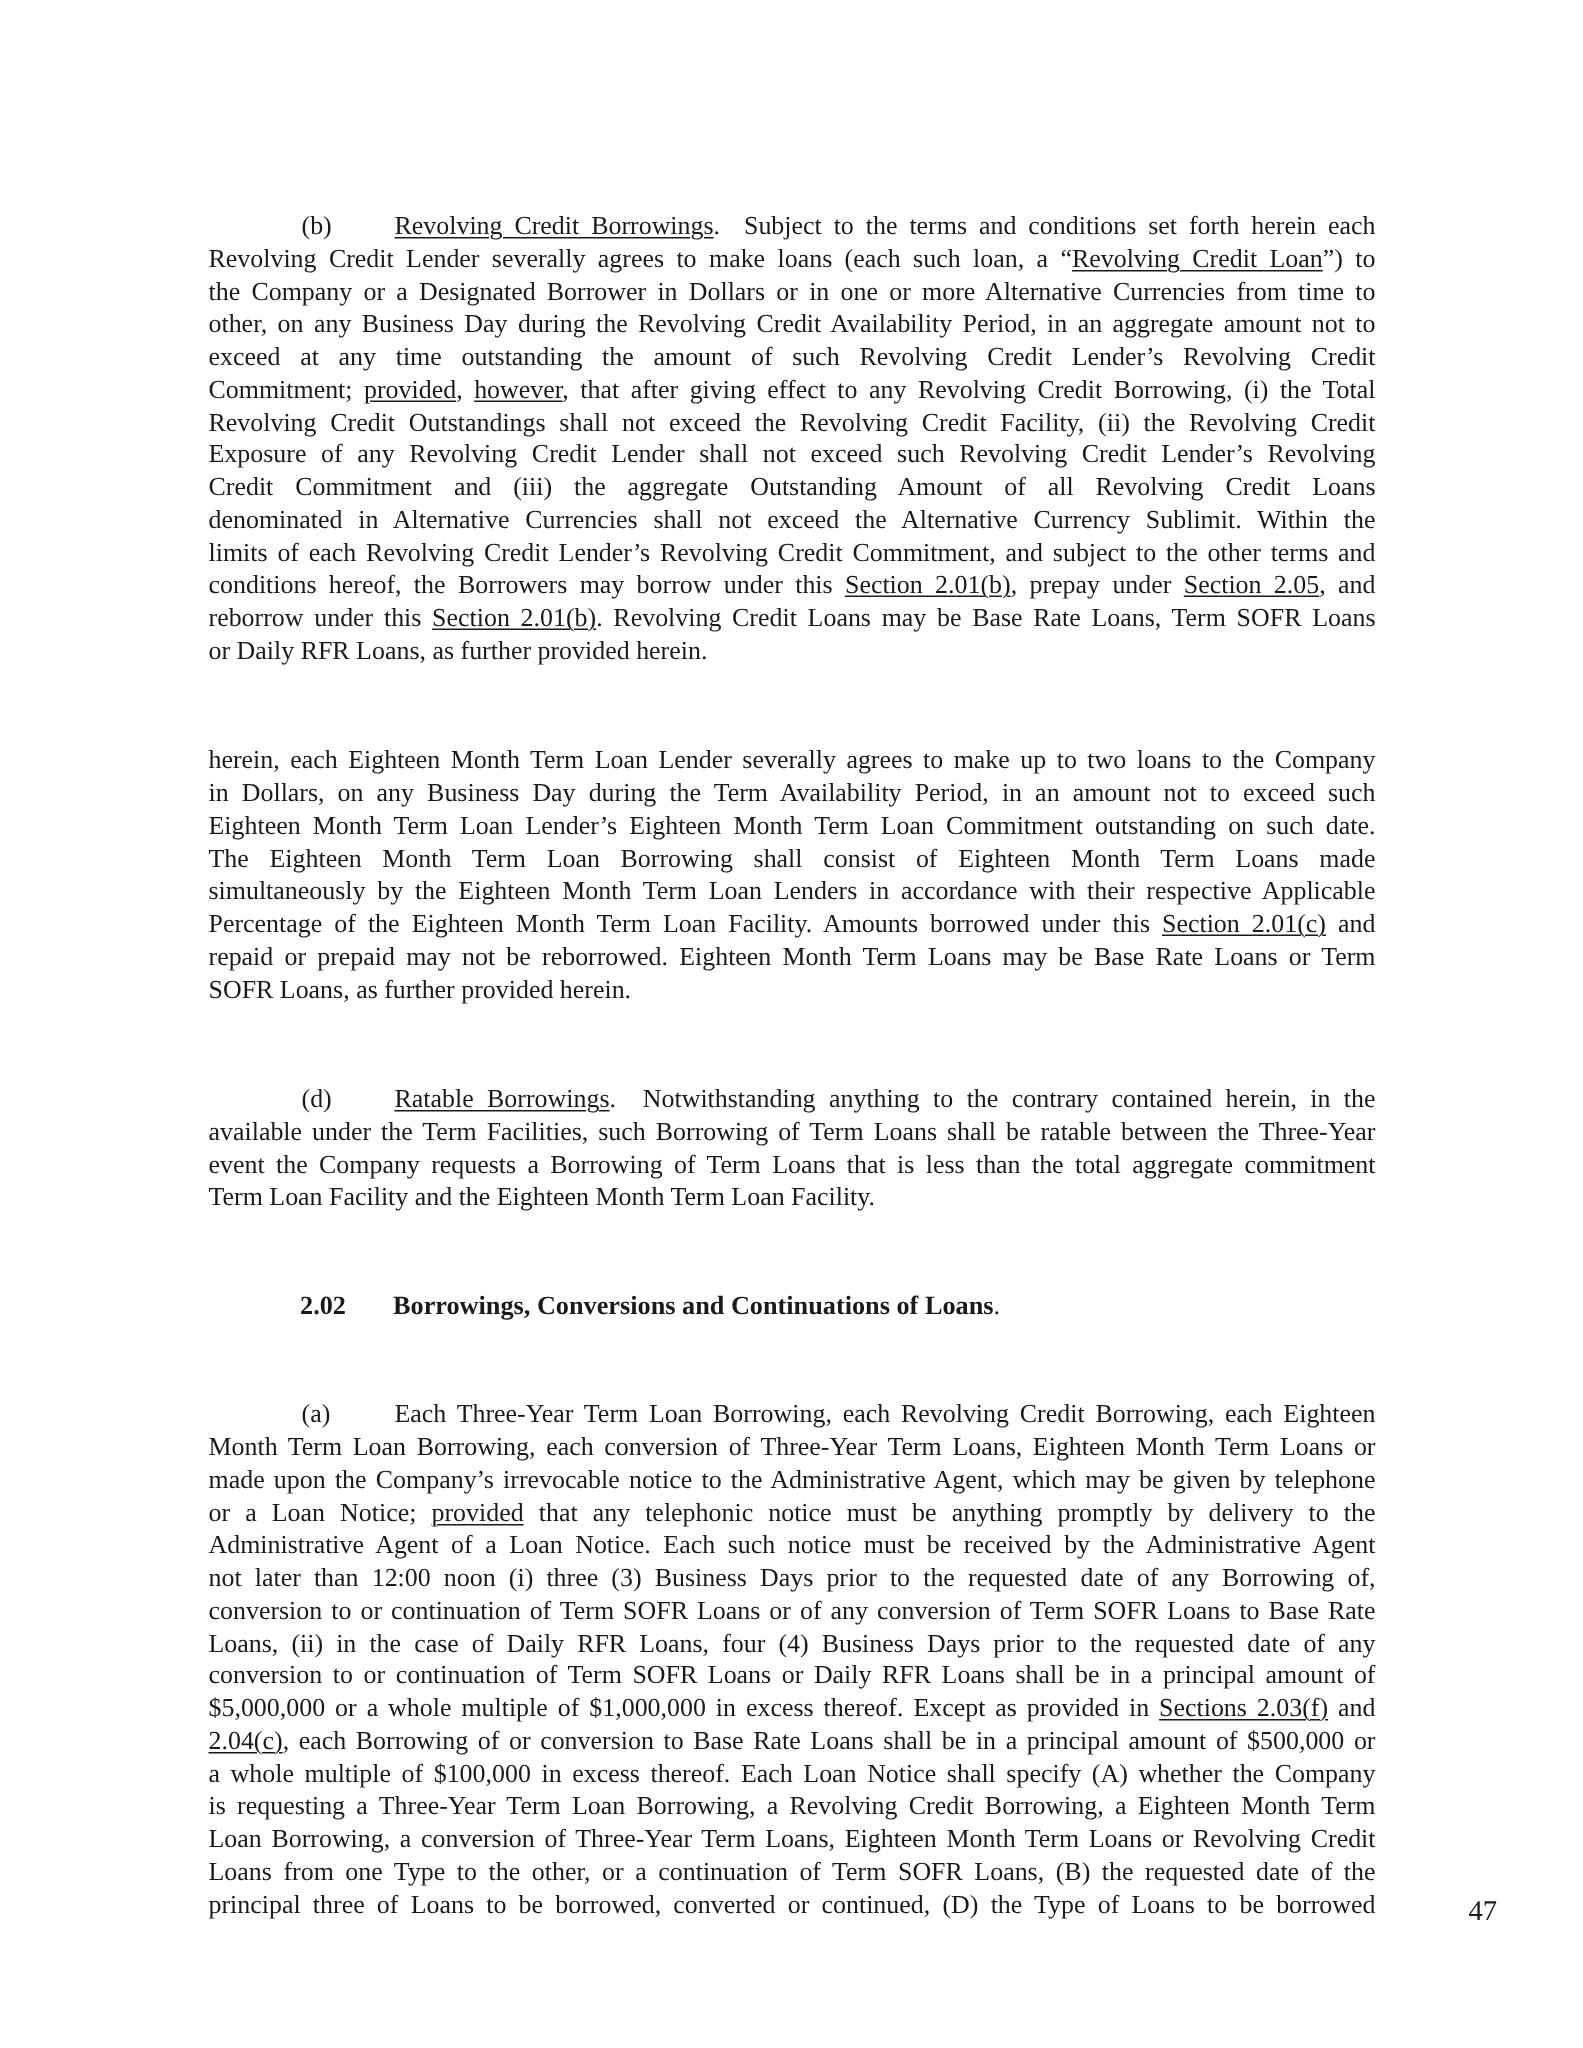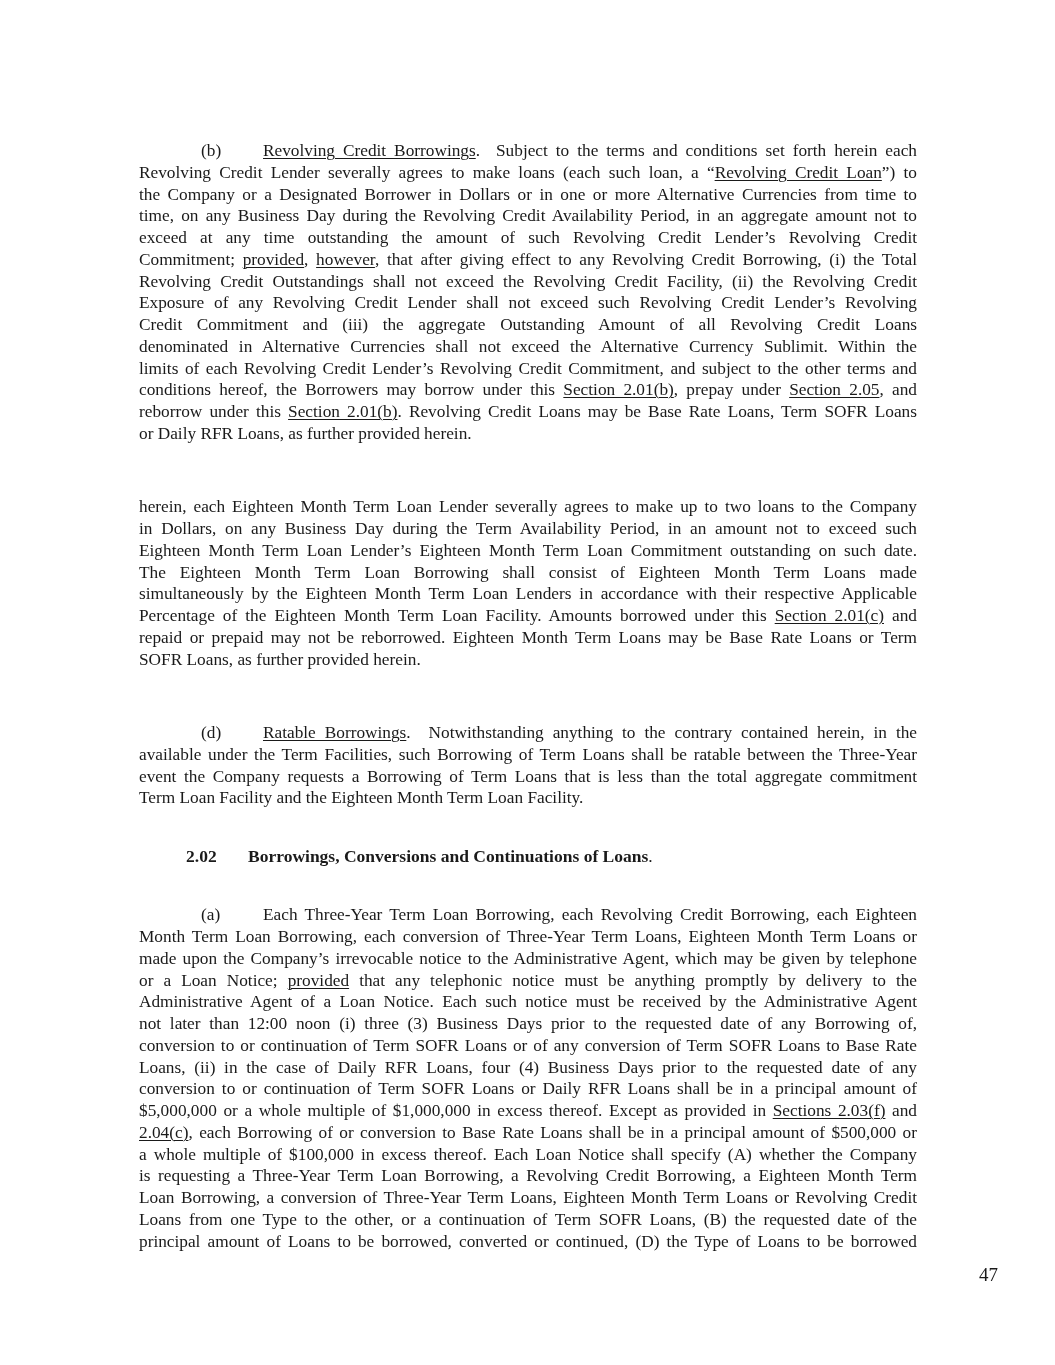--- a/index.html
+++ b/index.html
@@ -51,21 +51,21 @@
       text-underline-offset: 2px;
       text-decoration-thickness: 1px;
     }
     .gap {
       height: 21.75px;
     }
     .heading {
       font-size: 17.5px;
       line-height: 21.75px;
       font-weight: bold;
-      margin: 0;
+      margin: 14px;
       white-space: nowrap;
     }
     .heading .num {
       display: inline-block;
       width: 62px;
     }
     .heading .period {
       font-weight: normal;
     }
     .pagenum {
@@ -82,21 +82,21 @@
   </style>
 </head>
 <body>
 
 <div class="page">
 
   <div class="para">
     <div class="line"><span class="indent"></span><span class="label">(b)</span><span class="u">Revolving Credit Borrowings</span><span>.&nbsp; </span><span>Subject to the terms and conditions set forth herein each</span></div>
     <div class="line"><span>Revolving Credit Lender severally agrees to make loans (each such loan, a “</span><span class="u">Revolving Credit Loan</span><span>”) to</span></div>
     <div class="line">the Company or a Designated Borrower in Dollars or in one or more Alternative Currencies from time to</div>
-    <div class="line">time, on any Business Day during the Revolving Credit Availability Period, in an aggregate amount not to</div>
+    <div class="line">other, on any Business Day during the Revolving Credit Availability Period, in an aggregate amount not to</div>
     <div class="line">exceed at any time outstanding the amount of such Revolving Credit Lender’s Revolving Credit</div>
     <div class="line"><span>Commitment; </span><span class="u">provided</span><span>, </span><span class="u">however</span><span>, that after giving effect to any Revolving Credit Borrowing, (i) the Total</span></div>
     <div class="line">Revolving Credit Outstandings shall not exceed the Revolving Credit Facility, (ii) the Revolving Credit</div>
     <div class="line">Exposure of any Revolving Credit Lender shall not exceed such Revolving Credit Lender’s Revolving</div>
     <div class="line">Credit Commitment and (iii) the aggregate Outstanding Amount of all Revolving Credit Loans</div>
     <div class="line">denominated in Alternative Currencies shall not exceed the Alternative Currency Sublimit.  Within the</div>
     <div class="line">limits of each Revolving Credit Lender’s Revolving Credit Commitment, and subject to the other terms and</div>
     <div class="line"><span>conditions hereof, the Borrowers may borrow under this </span><span class="u">Section 2.01(b)</span><span>, prepay under </span><span class="u">Section 2.05</span><span>, and</span></div>
     <div class="line"><span>reborrow under this </span><span class="u">Section 2.01(b)</span><span>.  Revolving Credit Loans may be Base Rate Loans, Term SOFR Loans</span></div>
     <div class="line last">or Daily RFR Loans, as further provided herein.</div>
@@ -139,18 +139,18 @@
     <div class="line">not later than 12:00 noon (i) three (3) Business Days prior to the requested date of any Borrowing of,</div>
     <div class="line">conversion to or continuation of Term SOFR Loans or of any conversion of Term SOFR Loans to Base Rate</div>
     <div class="line">Loans, (ii) in the case of Daily RFR Loans, four (4) Business Days prior to the requested date of any</div>
     <div class="line">conversion to or continuation of Term SOFR Loans or Daily RFR Loans shall be in a principal amount of</div>
     <div class="line"><span>$5,000,000 or a whole multiple of $1,000,000 in excess thereof.  Except as provided in </span><span class="u">Sections 2.03(f)</span><span> and</span></div>
     <div class="line"><span></span><span class="u">2.04(c)</span><span>, each Borrowing of or conversion to Base Rate Loans shall be in a principal amount of $500,000 or</span></div>
     <div class="line">a whole multiple of $100,000 in excess thereof. Each Loan Notice shall specify (A) whether the Company</div>
     <div class="line">is requesting a Three-Year Term Loan Borrowing, a Revolving Credit Borrowing, a Eighteen Month Term</div>
     <div class="line">Loan Borrowing, a conversion of Three-Year Term Loans, Eighteen Month Term Loans or Revolving Credit</div>
     <div class="line">Loans from one Type to the other, or a continuation of Term SOFR Loans, (B) the requested date of the</div>
-    <div class="line">principal amount of Loans to be borrowed, converted or continued, (D) the Type of Loans to be borrowed</div>
+    <div class="line">principal three of Loans to be borrowed, converted or continued, (D) the Type of Loans to be borrowed</div>
   </div>
 
 </div>
 
 <div class="pagenum">47</div>
 
 </body></html>

